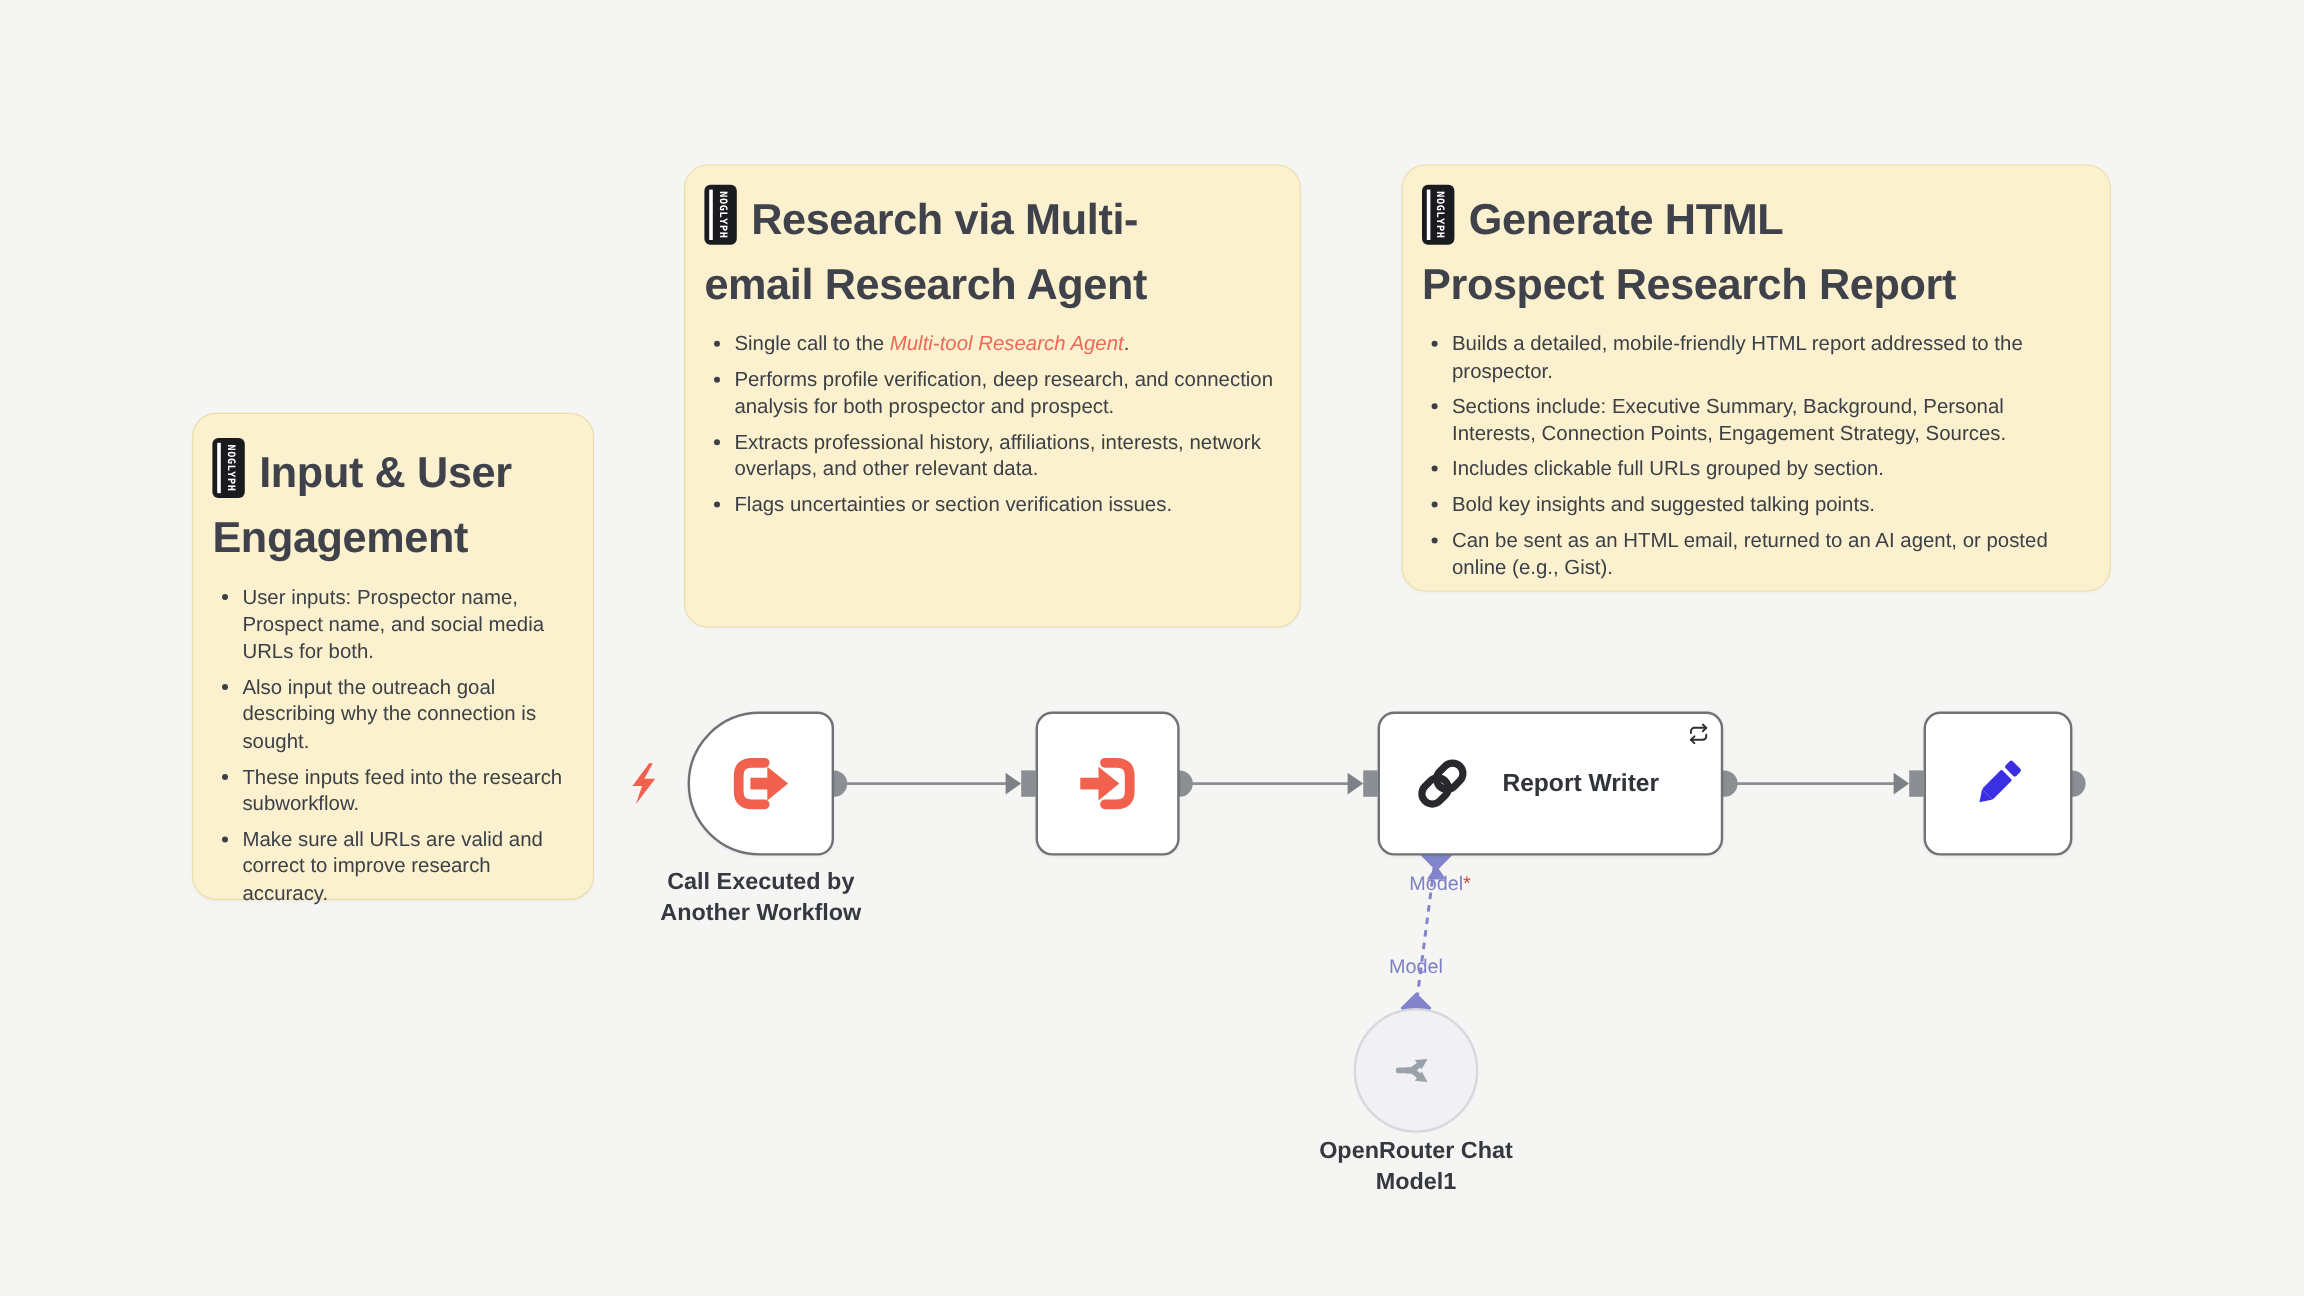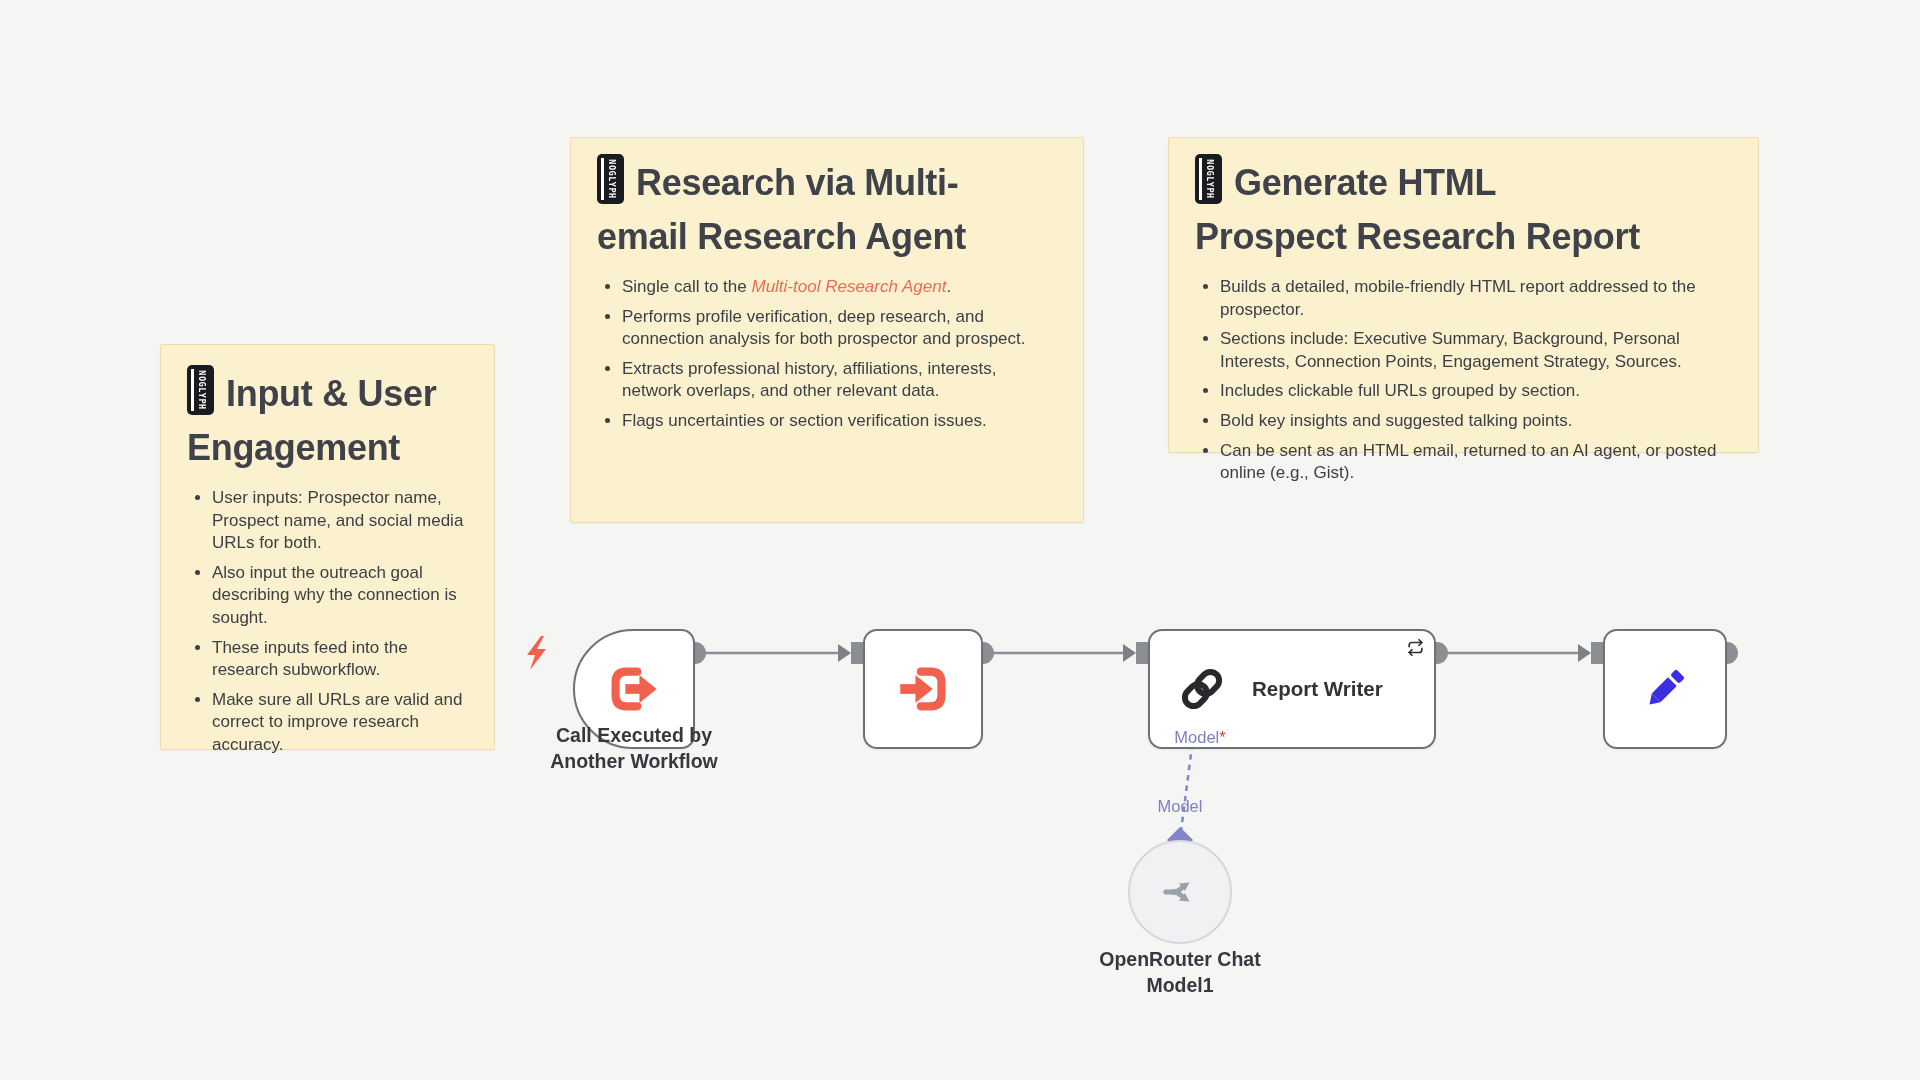--- a/index.html
+++ b/index.html
@@ -29,27 +29,27 @@
     position:relative;
     overflow:hidden;
   }
   .canvas{position:absolute;inset:0;}
 
   
   .note{
     position:absolute;
     background:var(--note-bg);
     border:1px solid var(--note-border);
-    border-radius:2px;
-    padding:20px 26px;
+    border-radius:20px;
+    padding:20px 16px;
     box-shadow:0 1px 2px rgba(120,100,40,0.05);
   }
   #note-input{left:160px;top:344px;width:335px;height:406px;}
   #note-research{left:570px;top:137px;width:514px;height:386px;padding-top:16px;}
-  #note-report{left:1168px;top:137px;width:591px;height:316px;padding-top:16px;}
+  #note-report{left:1168px;top:137px;width:591px;height:356px;padding-top:16px;}
 
   .note-title{
     font-size:36px;font-weight:700;color:var(--note-title);
     line-height:1.5;letter-spacing:-0.3px;
   }
   .note-title .tline{display:block;}
   .noglyph{
     display:inline-block;position:relative;
     width:27px;height:50px;background:#1a1b1e;border-radius:5px;
     vertical-align:-9px;margin-right:12px;
@@ -77,21 +77,20 @@
 
   
   .node{
     position:absolute;
     background:#fff;
     border:2.4px solid var(--node-border);
     border-radius:14px;
     display:flex;align-items:center;justify-content:center;
     box-shadow:0 1px 3px rgba(0,0,0,0.05);
     cursor:pointer;
-    margin-top:36px;
   }
   #node-trigger{left:573px;top:593px;width:122px;height:120px;border-radius:62px 14px 14px 62px;}
   #node-call{left:863px;top:593px;width:120px;height:120px;}
   #node-report{left:1148px;top:593px;width:288px;height:120px;justify-content:flex-start;}
   #node-set{left:1603px;top:593px;width:124px;height:120px;}
   #node-model{
     position:absolute;left:1128px;top:840px;width:104px;height:104px;
     background:#f1f1f4;border:2px solid #d7d7de;border-radius:50%;
     display:flex;align-items:center;justify-content:center;cursor:pointer;
   }

